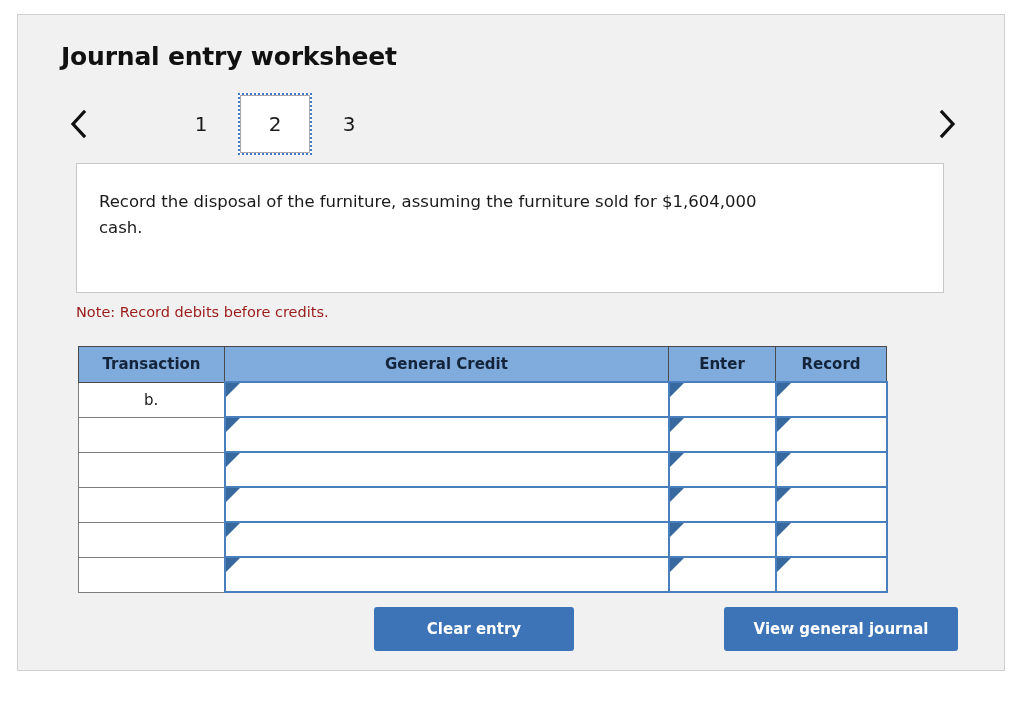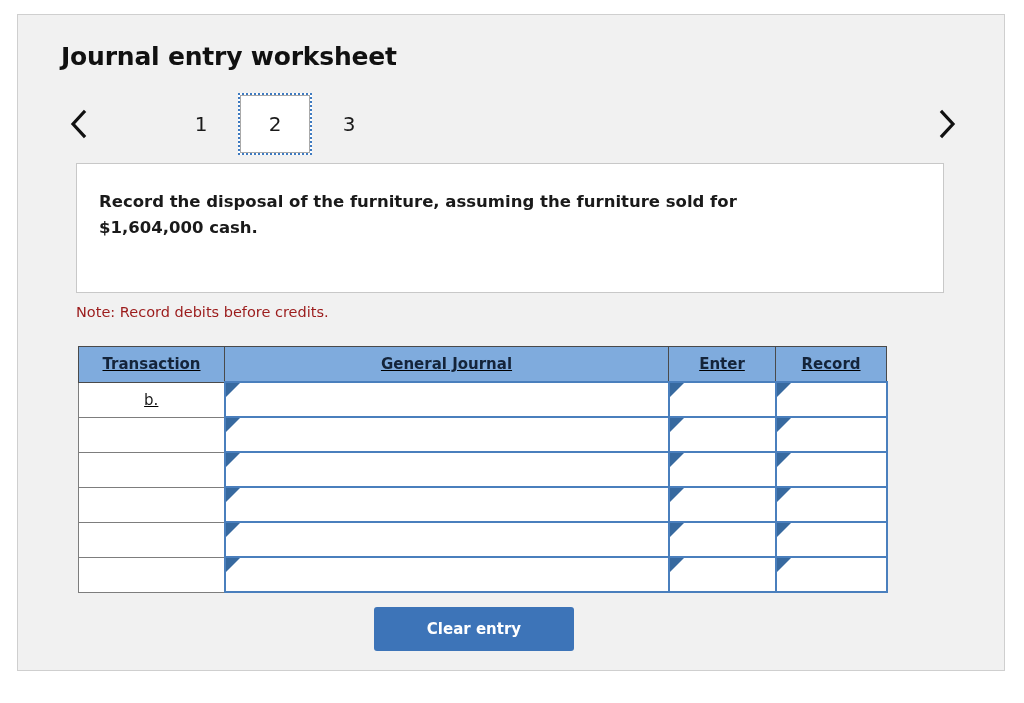--- a/index.html
+++ b/index.html
@@ -92,41 +92,39 @@
     box-sizing: border-box;
   }
   #question-text {
     position: absolute;
     left: 22px;
     top: 25px;
     width: 680px;
     font-size: 16.5px;
     line-height: 26px;
     color: #1a1a1a;
-    font-weight: bold;
   }
 
   
   #note {
     position: absolute;
     left: 58px;
     top: 289px;
     font-size: 14.5px;
     color: #9b1b1b;
   }
 
   
   #journal-table {
     position: absolute;
     left: 60px;
     top: 331px;
     width: 808px;
     border-collapse: collapse;
     table-layout: fixed;
-    text-decoration: underline;
   }
   #journal-table th {
     background: #7fabdd;
     color: #14243a;
     font-size: 15px;
     font-weight: bold;
     height: 34px;
     border: 1px solid #4a4a4a;
     padding: 0;
     text-align: center;
@@ -223,21 +221,21 @@
   <table id="journal-table">
     <colgroup>
       <col class="col-transaction">
       <col class="col-journal">
       <col class="col-debit">
       <col class="col-credit">
     </colgroup>
     <thead>
       <tr>
         <th>Transaction</th>
-        <th>General Journal</th>
+        <th>General Credit</th>
         <th>Enter</th>
         <th>Record</th>
       </tr>
     </thead>
     <tbody id="journal-body">
       <tr>
         <td class="cell-transaction">b.</td>
         <td class="cell-select"><span class="marker"></span><span></span></td>
         <td class="cell-select"><span class="marker"></span><span></span></td>
         <td class="cell-select"><span class="marker"></span><span></span></td>
@@ -269,14 +267,15 @@
       <tr>
         <td class="cell-transaction"></td>
         <td class="cell-select"><span class="marker"></span><span></span></td>
         <td class="cell-select"><span class="marker"></span><span></span></td>
         <td class="cell-select"><span class="marker"></span><span></span></td>
       </tr>
     </tbody>
   </table>
 
   <button class="btn" id="btn-clear">Clear entry</button>
+  <button class="btn" id="btn-view">View general journal</button>
 
 </div>
 
 </body></html>

